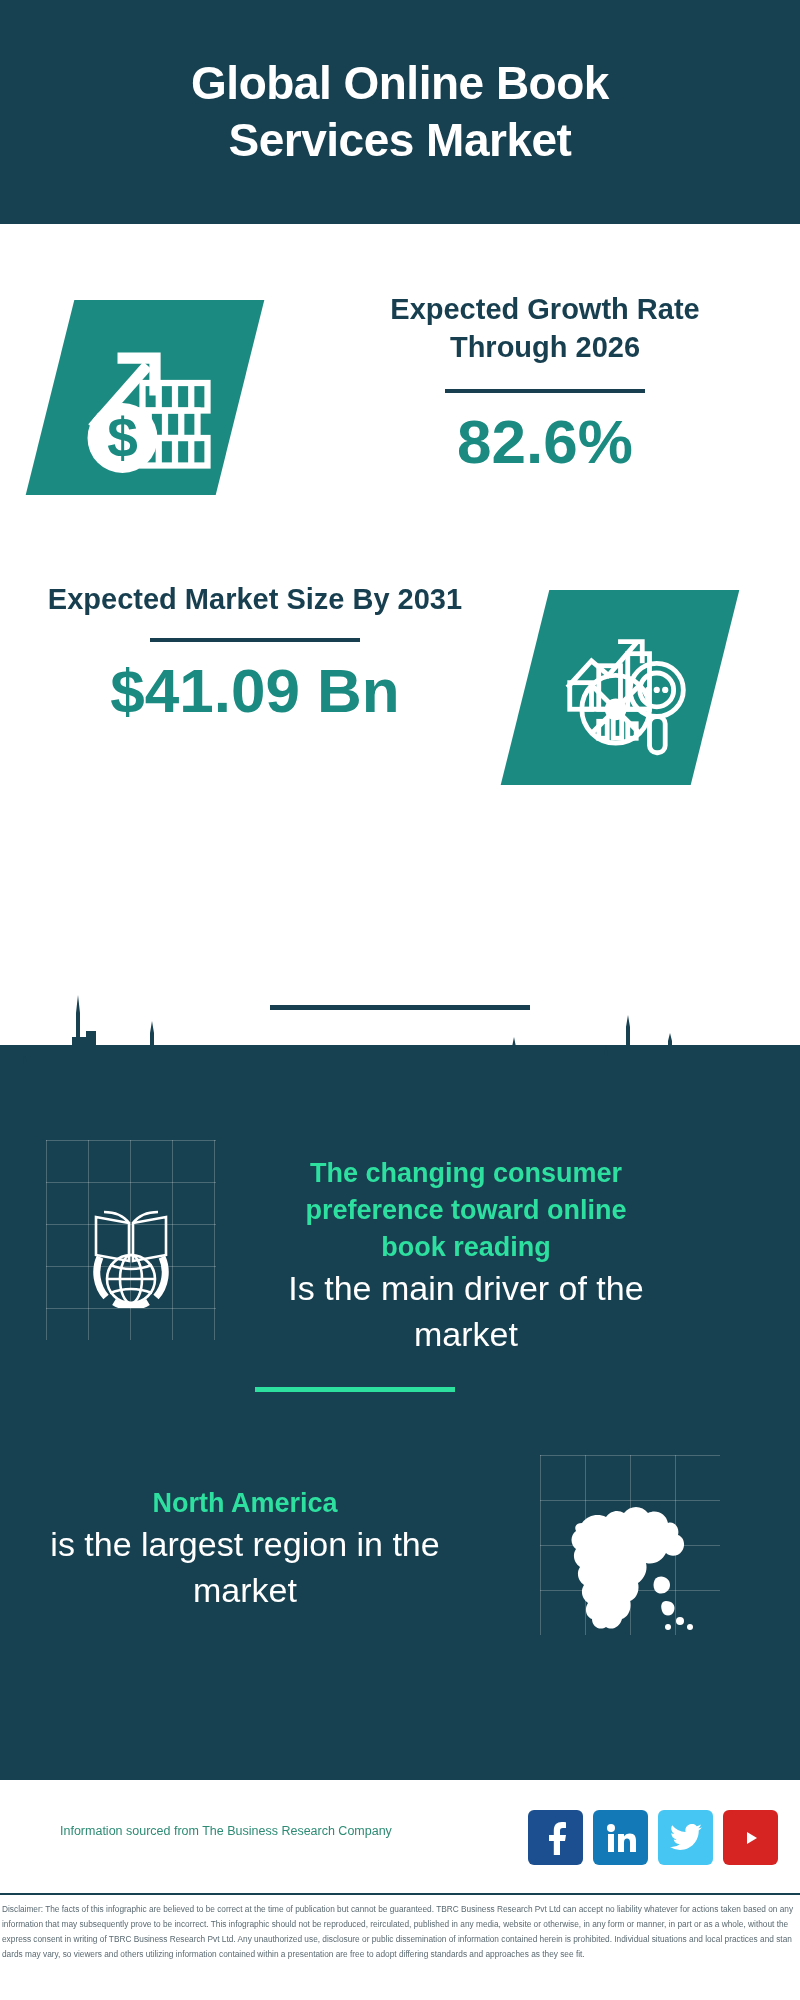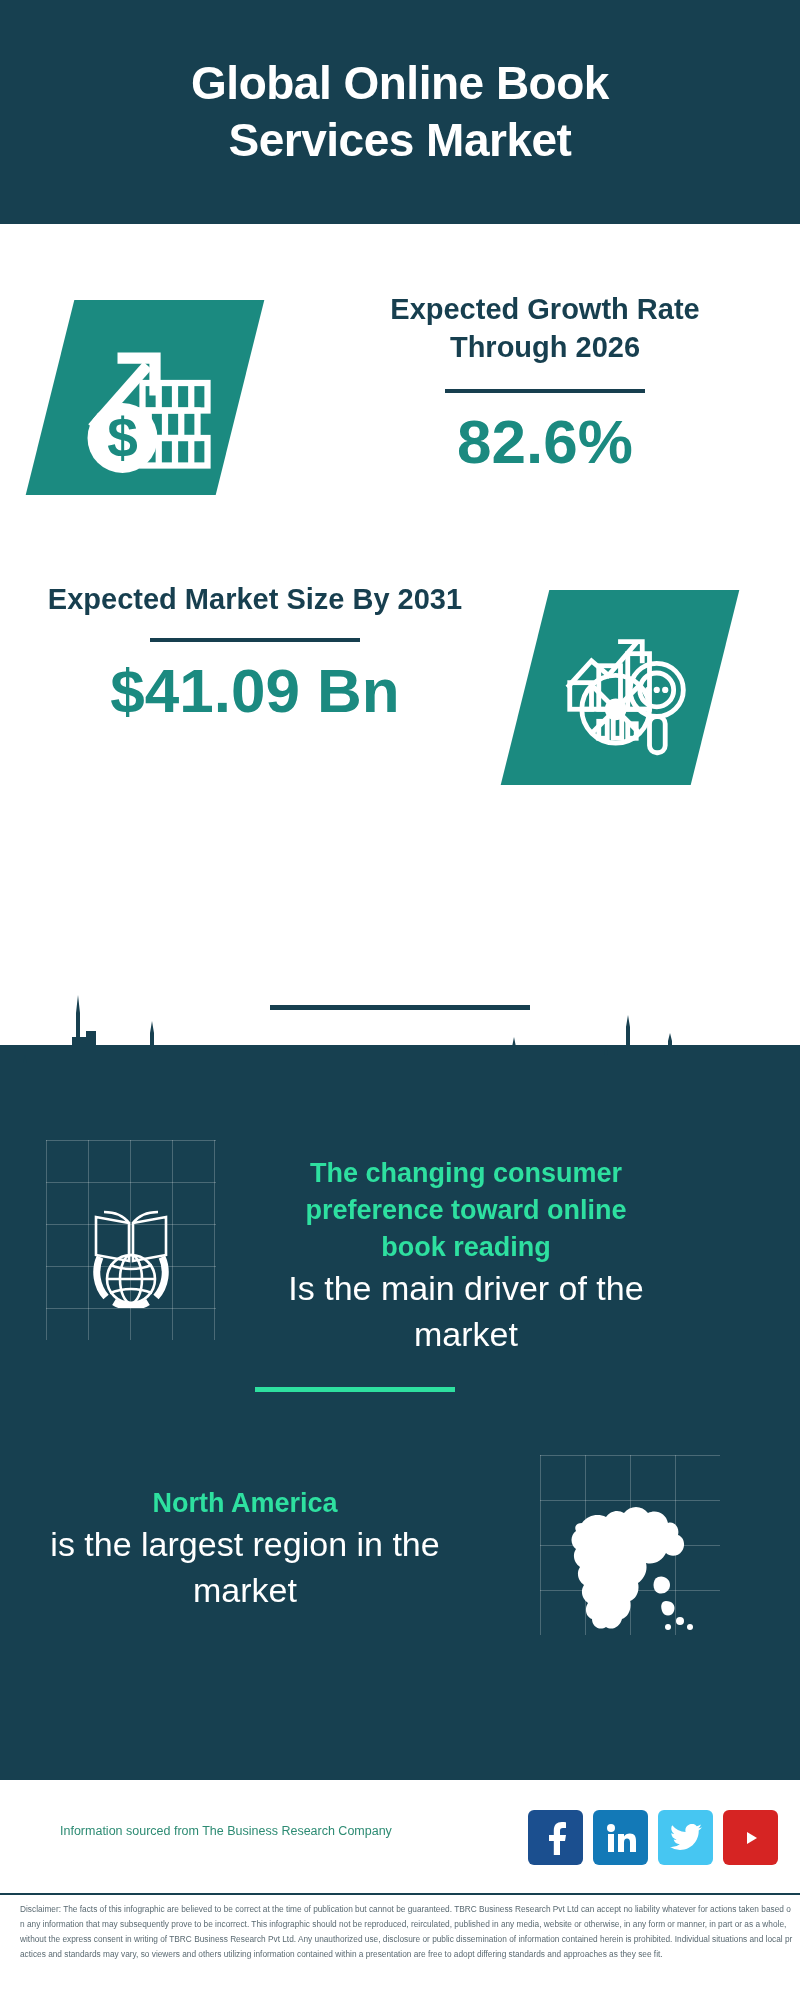--- a/index.html
+++ b/index.html
@@ -220,21 +220,21 @@
   .s-li { background: #1379b7; }
   .s-tw { background: #46c6f2; }
   .s-yt { background: #d62423; }
 
   .disclaimer-wrap {
     position: absolute;
     left: 0; top: 1893px;
     width: 800px; height: 107px;
     background: #ffffff;
     border-top: 2.5px solid #174050;
-    padding: 7px 6px 0 20px;
+    padding: 7px 6px 0 2px;
   }
   .disclaimer {
     color: #5a6a72;
     font-size: 8.3px;
     line-height: 1.82;
     text-align: left;
     word-break: break-all;
   }
 
   svg { display: block; }

